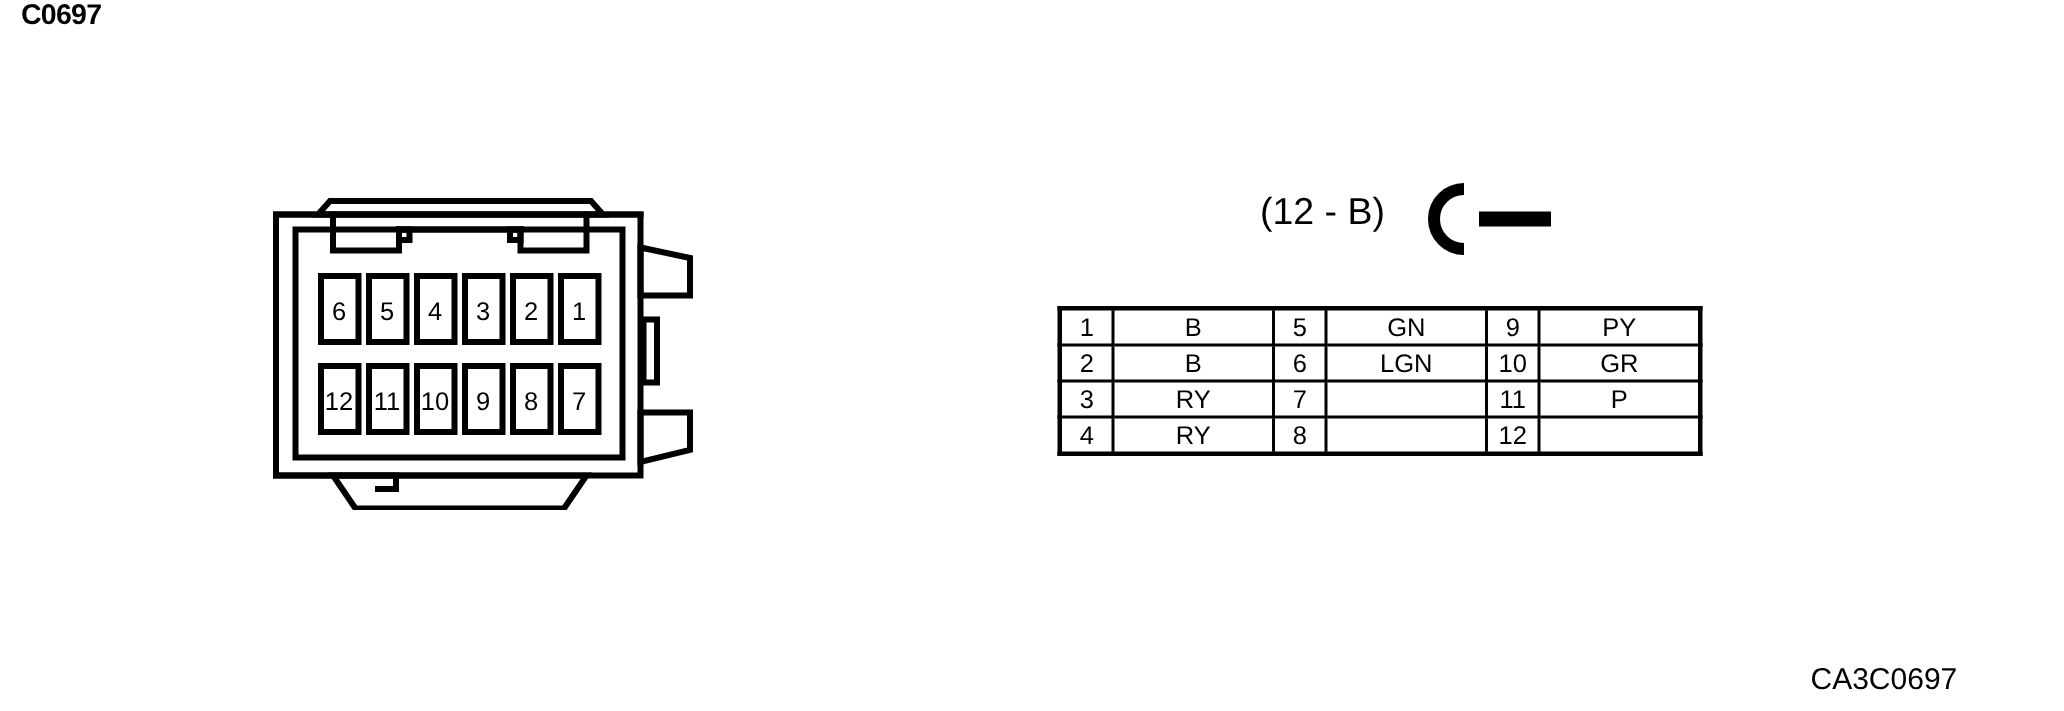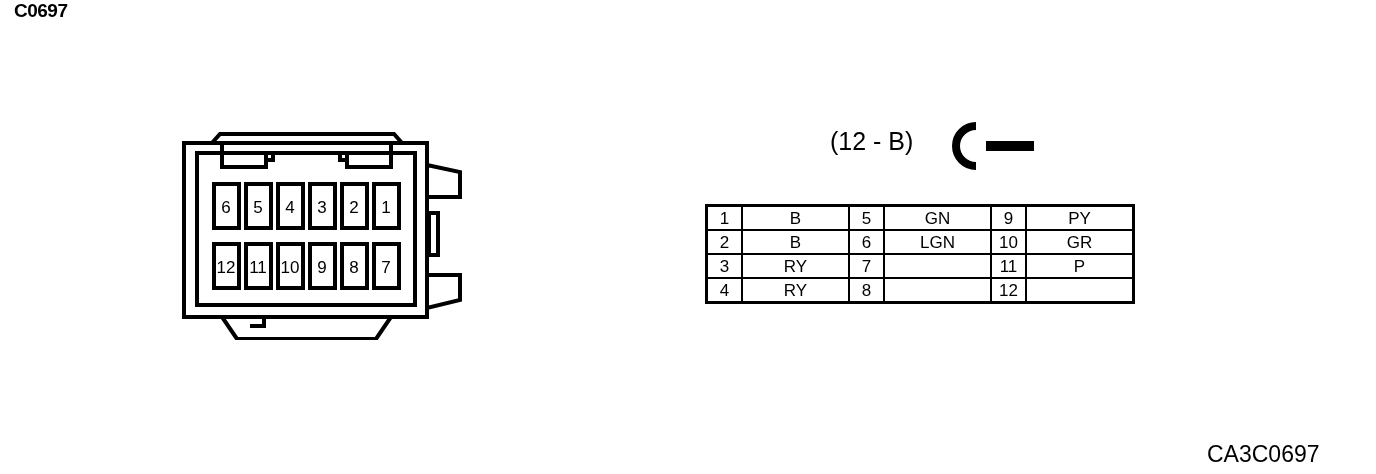--- a/index.html
+++ b/index.html
@@ -26,21 +26,21 @@
     letter-spacing: -0.5px;
     line-height: 1;
     white-space: nowrap;
   }
 
   
   #footer-ref {
     position: absolute;
     left: 1207px;
     top: 443px;
-    font-size: 23px;
+    font-size: 20px;
     line-height: 1;
     white-space: nowrap;
   }
 
   
   #connector-figure {
     position: absolute;
     left: 170px;
     top: 120px;
     width: 330px;
@@ -53,21 +53,21 @@
   
   #terminal-symbol-group {
     position: absolute;
     left: 828px;
     top: 118px;
     width: 210px;
     height: 58px;
   }
   #terminal-count-label {
     position: absolute;
-    left: 2px;
+    left: 12px;
     top: 11px;
     font-size: 25px;
     line-height: 1;
     white-space: nowrap;
   }
   #terminal-symbol-svg {
     position: absolute;
     left: 118px;
     top: 0px;
   }

